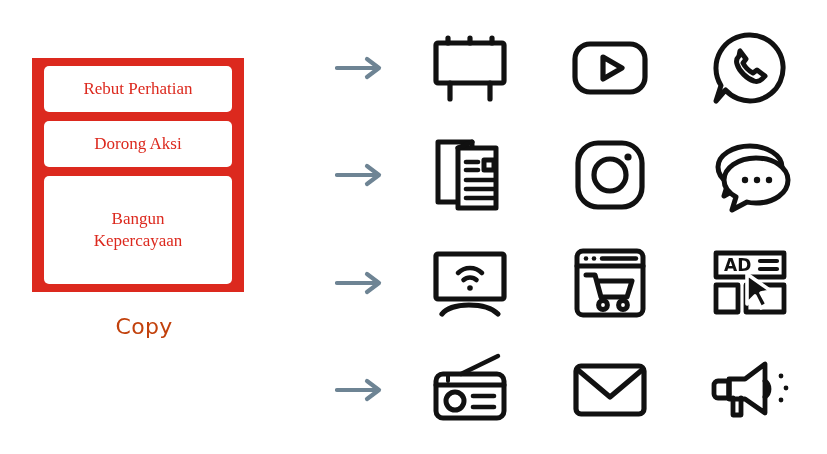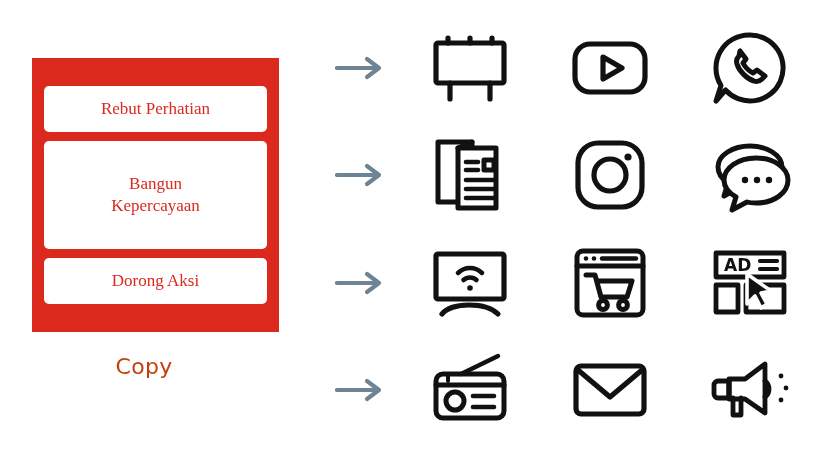--- a/index.html
+++ b/index.html
@@ -25,23 +25,23 @@
   
   #copy-panel {
     position: absolute;
     left: 32px;
     top: 58px;
     width: 224px;
   }
 
   #funnel-box {
     background: #DC291E;
-    padding: 28px 12px;
+    padding: 8px 12px;
     box-sizing: border-box;
-    width: 247px;
+    width: 212px;
     display: flex;
     flex-direction: column;
     gap: 9px;
   }
 
   .funnel-card {
     background: #ffffff;
     border-radius: 5px;
     display: flex;
     align-items: center;
@@ -99,25 +99,25 @@
 <body>
 
 <div id="canvas">
 
   <div id="copy-panel">
 
     <div id="funnel-box">
       <div class="funnel-card c1">
         <span>Rebut Perhatian</span>
       </div>
+      <div class="funnel-card c3">
+        <span>Dorong Aksi</span>
+      </div>
       <div class="funnel-card c2">
         <span>Bangun<br>Kepercayaan</span>
-      </div>
-      <div class="funnel-card c3">
-        <span>Dorong Aksi</span>
       </div>
     </div>
 
     <div id="copy-caption">Copy</div>
   </div>
 
   <div id="channel-grid">
 
     <div class="arrow-cell">
       <svg width="52" height="26" viewBox="0 0 52 26" aria-hidden="true">

